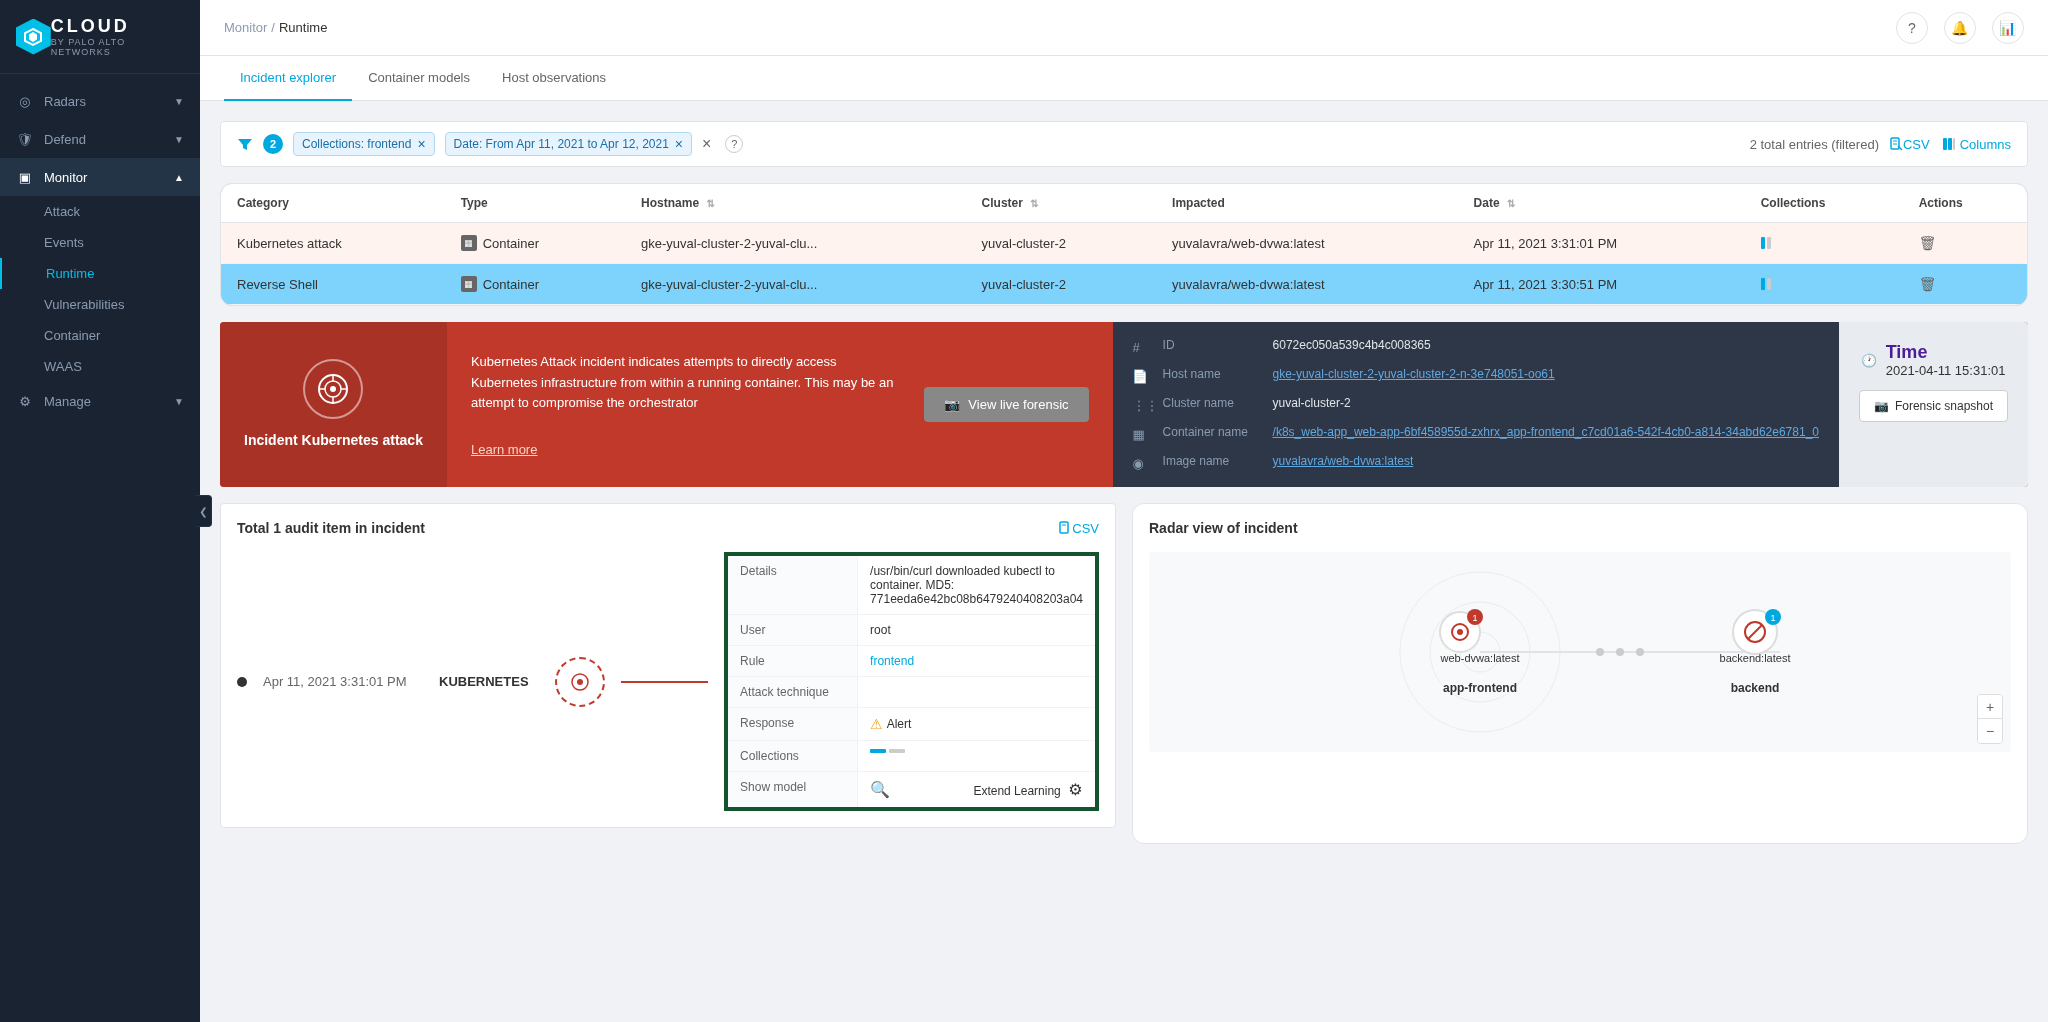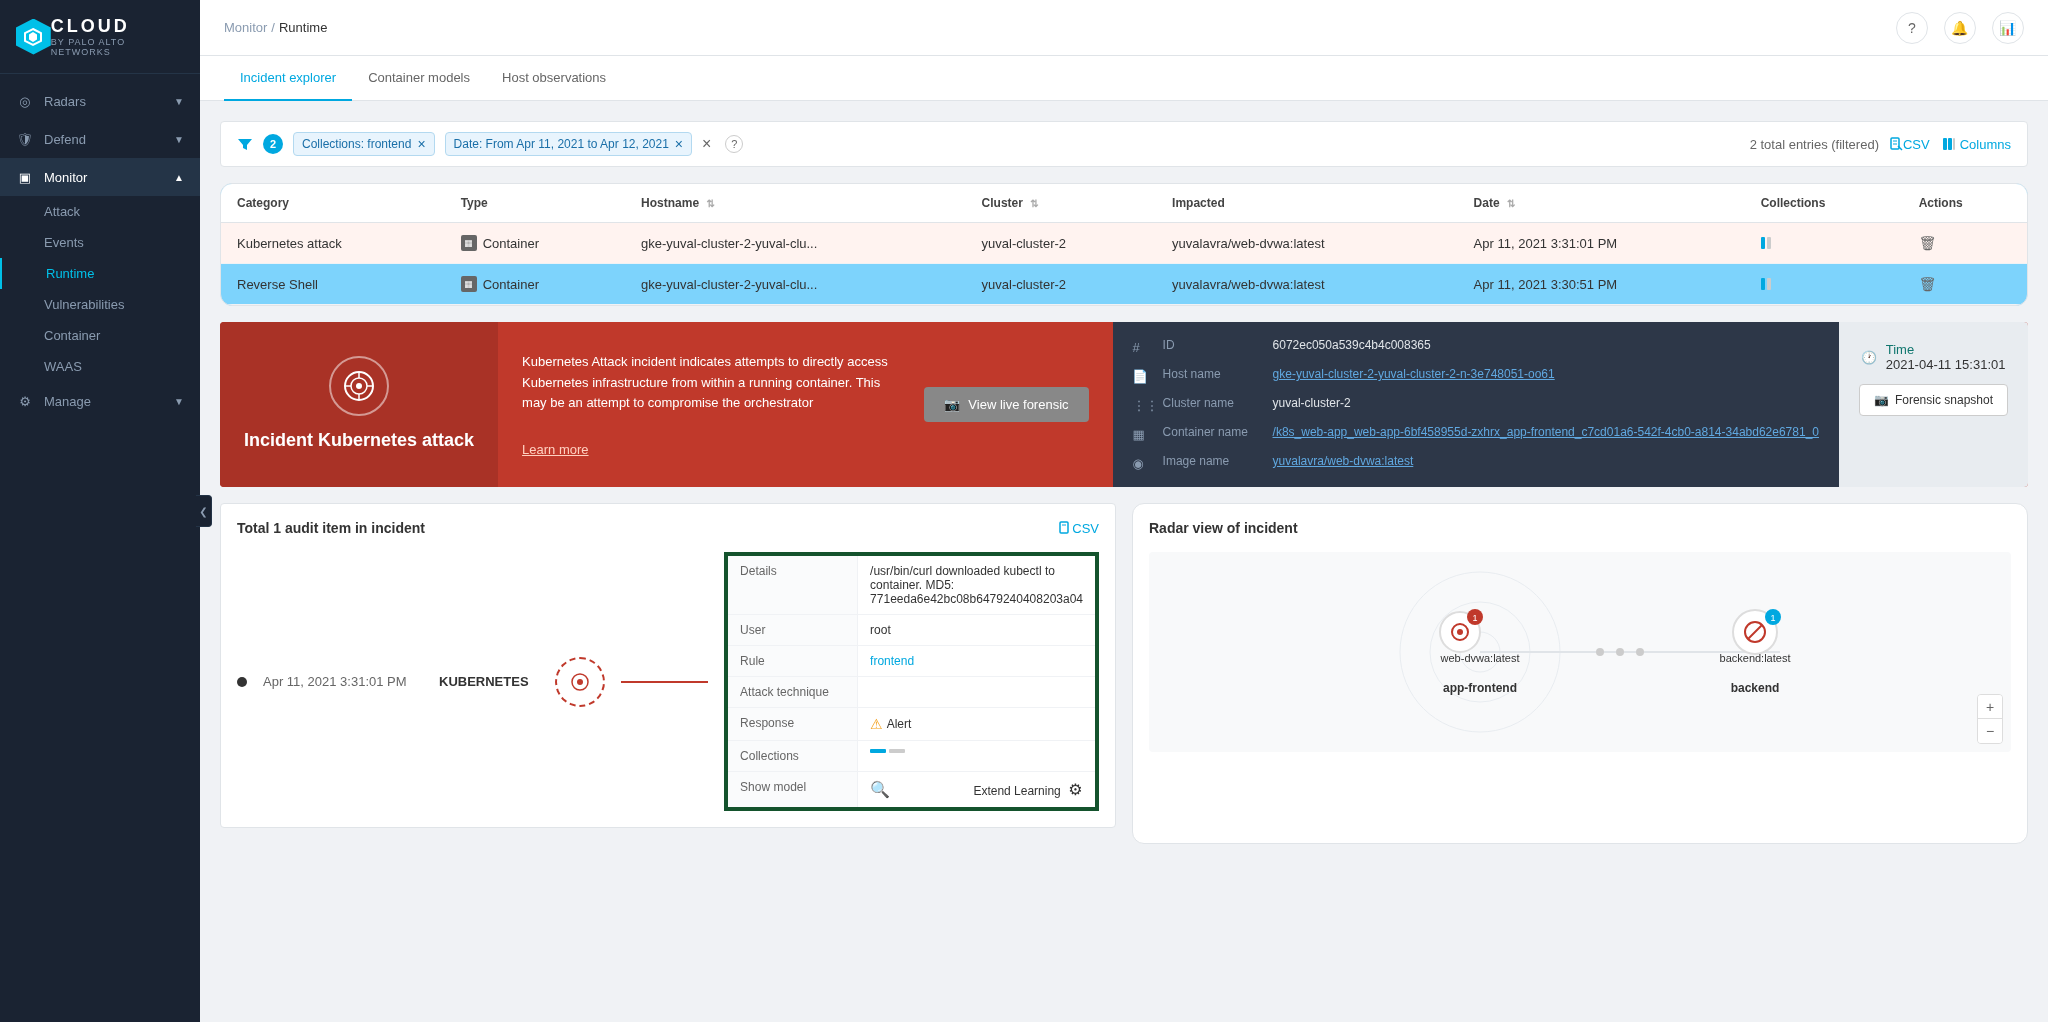--- a/index.html
+++ b/index.html
@@ -58,33 +58,33 @@
     .container-icon { width: 16px; height: 16px; background: #666; border-radius: 2px; display: inline-flex; align-items: center; justify-content: center; color: white; font-size: 9px; }
     .action-icon { color: #666; cursor: pointer; font-size: 14px; }
     .cols-icon { display: flex; gap: 2px; }
     .col-bar { width: 4px; height: 12px; background: #00a8e0; border-radius: 1px; }
     .col-bar-gray { width: 4px; height: 12px; background: #ccc; border-radius: 1px; }
 
     
     .incident-panel { background: #c0392b; border-radius: 4px; display: flex; overflow: hidden; margin-bottom: 16px; }
     .incident-left { background: #a93226; padding: 24px; display: flex; flex-direction: column; align-items: center; justify-content: center; min-width: 220px; }
     .incident-icon-circle { width: 60px; height: 60px; border-radius: 50%; border: 2px solid rgba(255,255,255,0.5); display: flex; align-items: center; justify-content: center; margin-bottom: 12px; }
-    .incident-title { color: white; font-size: 18px; font-weight: 600; text-align: center; line-height: 1.4; }
+    .incident-title { color: white; font-size: 14px; font-weight: 600; text-align: center; line-height: 1.4; }
     .incident-middle { flex: 1; padding: 24px; display: flex; flex-direction: column; justify-content: center; }
     .incident-desc { color: white; font-size: 13px; line-height: 1.6; margin-bottom: 28px; }
     .incident-learn { color: #ffd0c0; font-size: 13px; text-decoration: underline; cursor: pointer; }
     .btn-forensic { background: #888; color: white; border: none; padding: 10px 20px; border-radius: 4px; cursor: pointer; display: flex; align-items: center; gap: 8px; font-size: 13px; margin: auto 24px auto 0; white-space: nowrap; }
     .incident-right { background: #2d3748; padding: 16px 20px; min-width: 380px; display: flex; flex-direction: column; gap: 12px; }
     .detail-row { display: flex; align-items: flex-start; gap: 10px; }
     .detail-icon { color: #8a9bb0; width: 20px; flex-shrink: 0; margin-top: 2px; font-size: 13px; }
     .detail-label { color: #8a9bb0; font-size: 12px; min-width: 100px; flex-shrink: 0; }
     .detail-value { color: #e0e4e8; font-size: 12px; }
     .detail-value a { color: #60a8e0; text-decoration: underline; cursor: pointer; }
     .incident-time-panel { background: #e8ecf0; padding: 20px; display: flex; flex-direction: column; align-items: center; justify-content: flex-start; min-width: 180px; gap: 12px; }
-    .time-label { font-size: 13px; font-weight: 400; color: #0f766e; }
+    .time-label { font-size: 18px; font-weight: 700; color: #4c1d95; }
     .time-value { font-size: 13px; color: #333; }
     .btn-snapshot { background: white; border: 1px solid #ccc; color: #333; padding: 8px 14px; border-radius: 4px; cursor: pointer; display: flex; align-items: center; gap: 6px; font-size: 12px; width: 100%; justify-content: center; }
 
     
     .audit-section { background: white; border: 1px solid #e0e4e8; border-radius: 4px; padding: 16px; margin-bottom: 16px; }
     .audit-header { display: flex; align-items: center; justify-content: space-between; margin-bottom: 16px; }
     .audit-title { font-size: 14px; font-weight: 600; color: #333; }
     .audit-row { display: flex; align-items: center; gap: 16px; }
     .audit-dot { width: 10px; height: 10px; border-radius: 50%; background: #333; flex-shrink: 0; }
     .audit-date { color: #666; font-size: 13px; min-width: 160px; }

